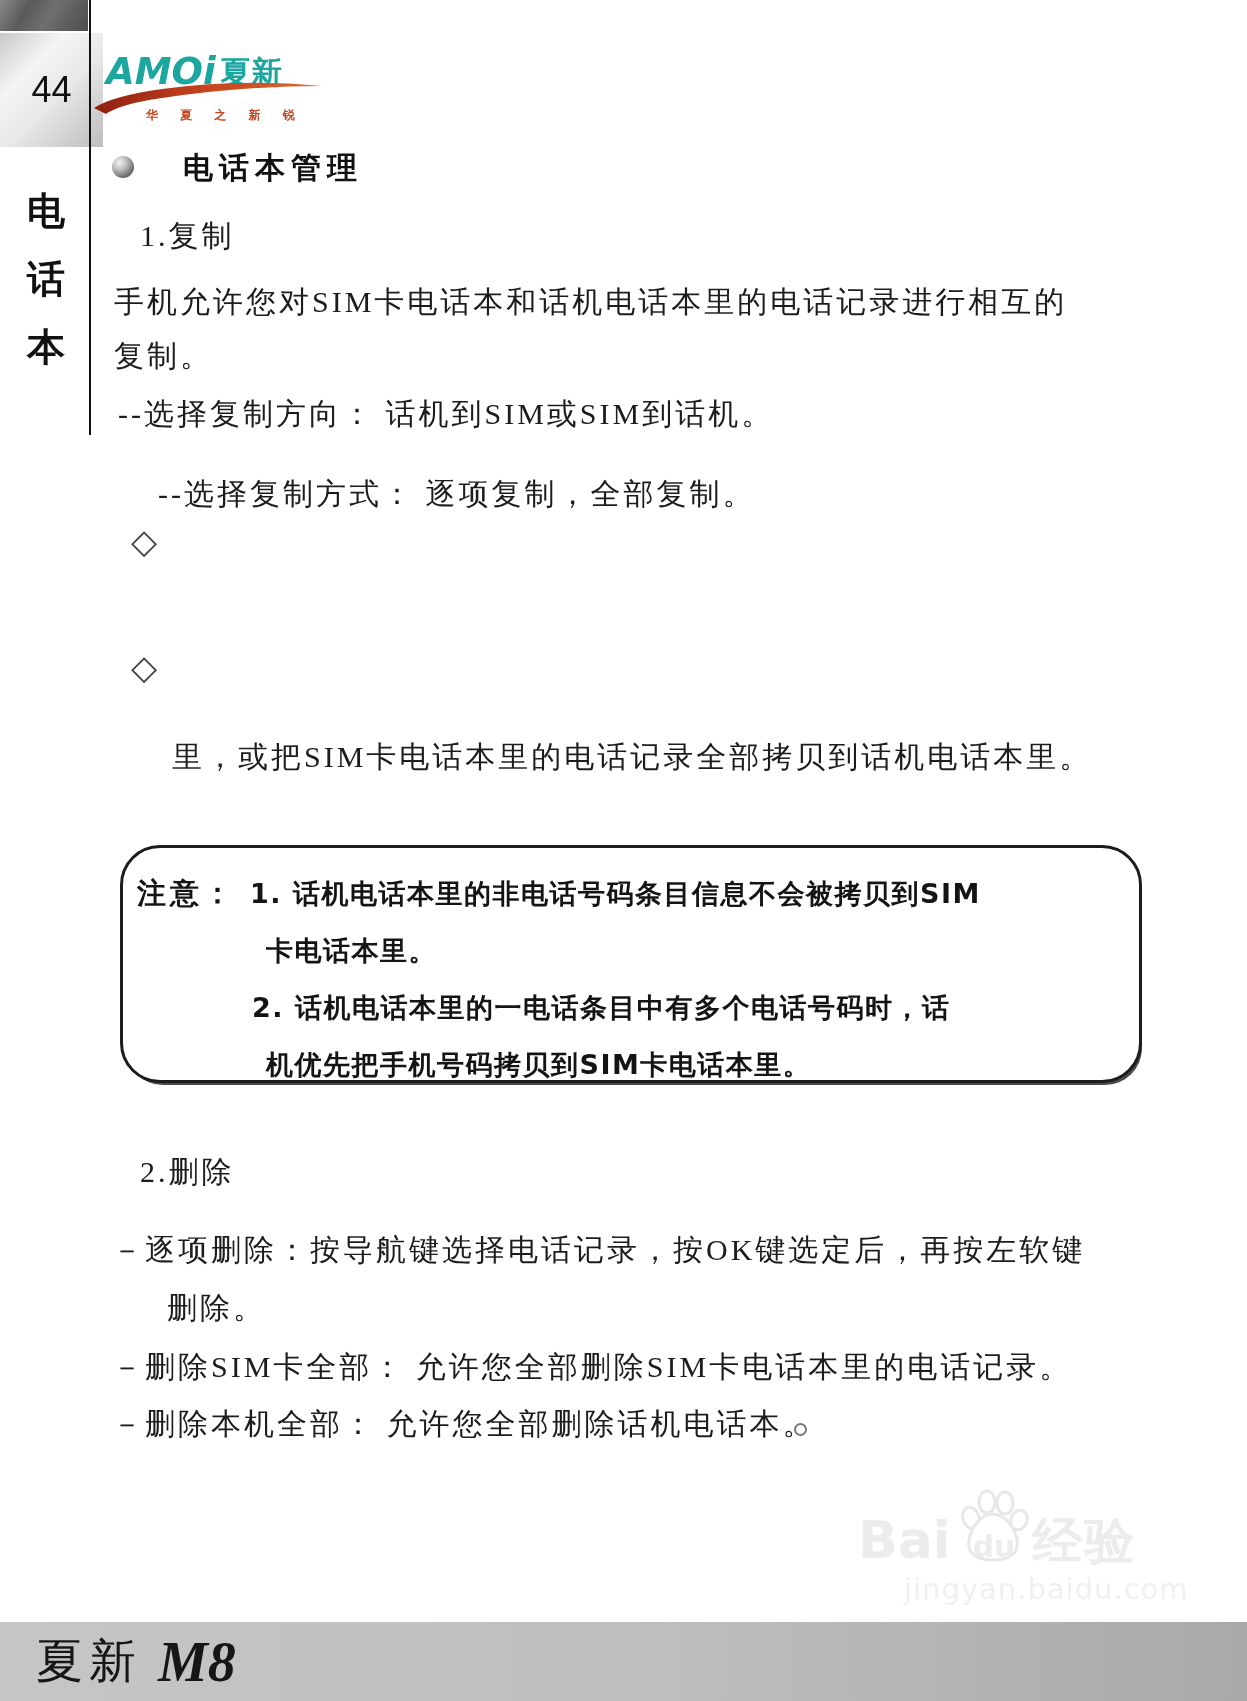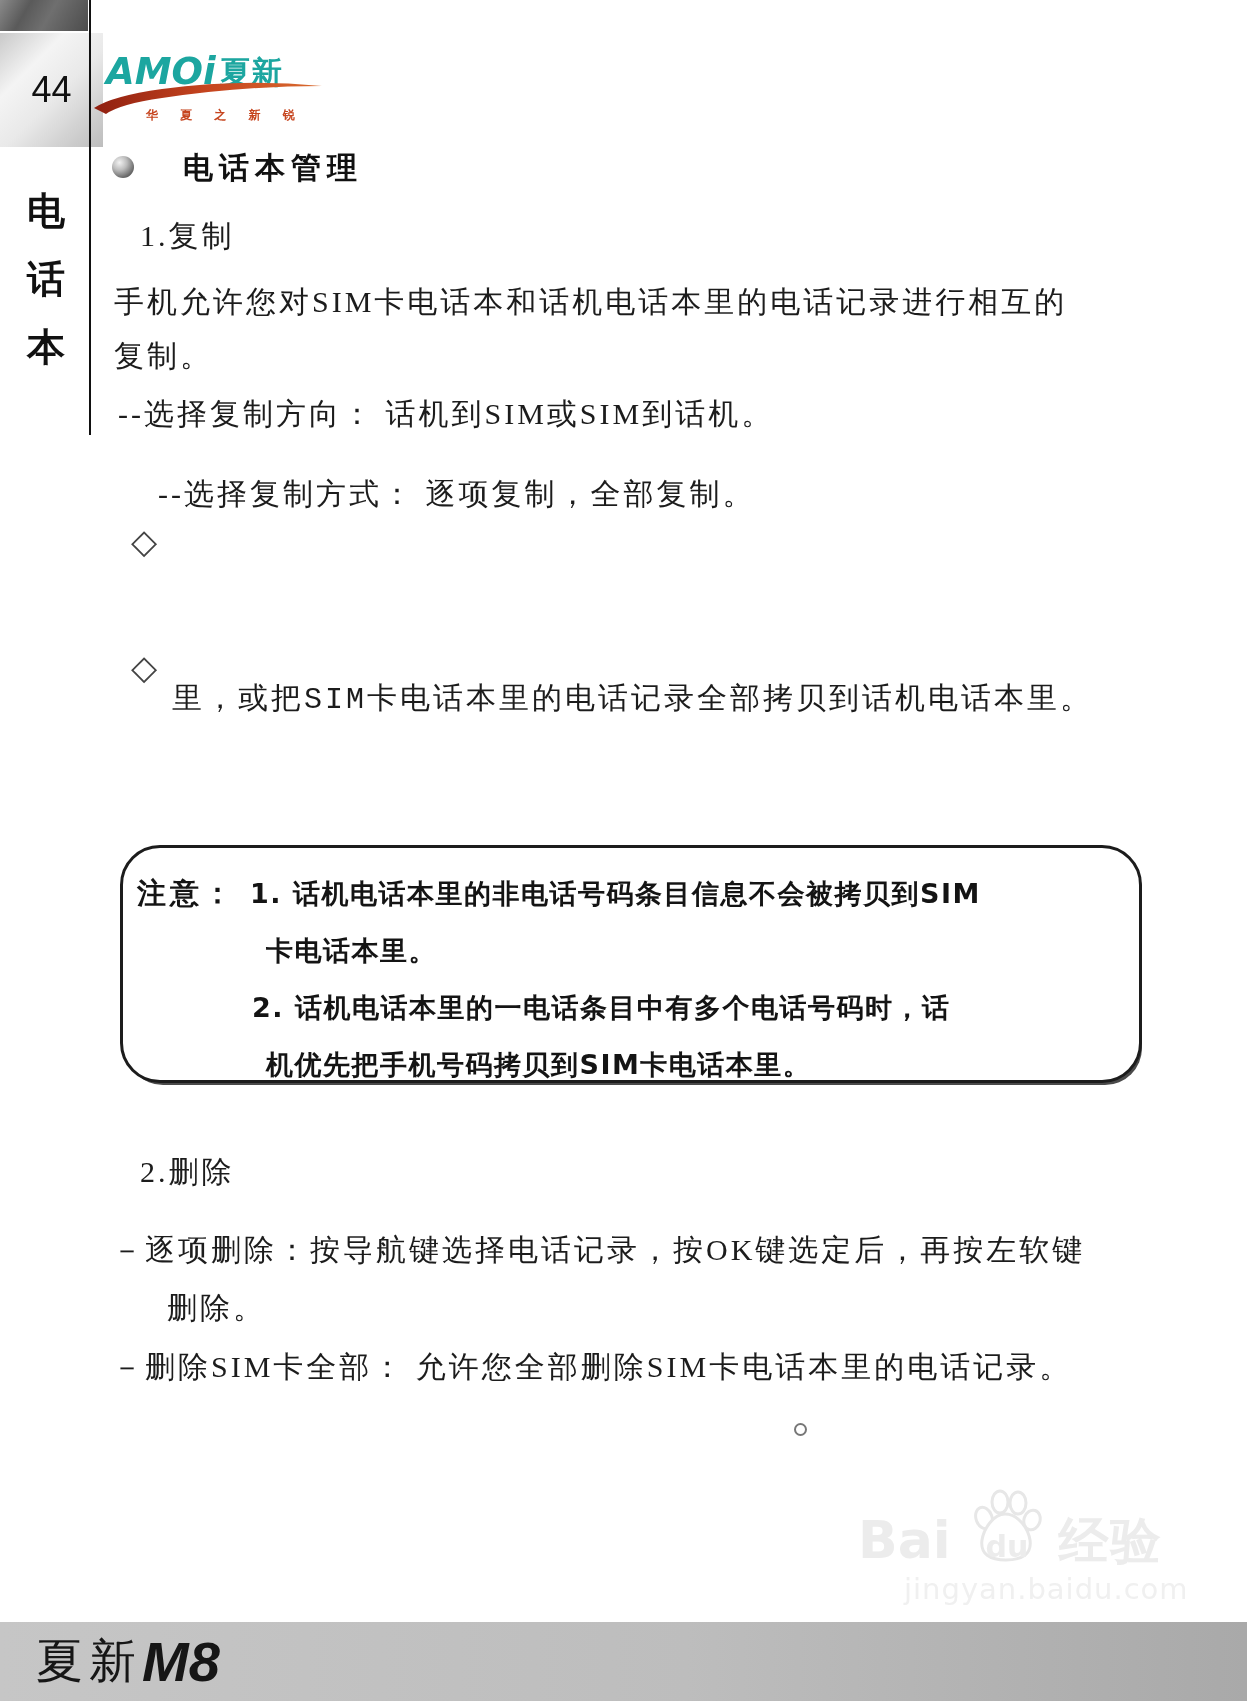--- a/index.html
+++ b/index.html
@@ -48,21 +48,21 @@
     border:3px solid #1c1c1c;border-radius:40px;background:#fff;
     box-shadow:3px 5px 0 -3px #4a4a4a;
   }
   .nline{
     position:absolute;font-family:"DejaVu Sans","Liberation Sans",sans-serif;
     font-weight:bold;font-size:27px;letter-spacing:1.5px;white-space:nowrap;color:#141414;margin-top:12px;
   }
   
   .wm{position:absolute;left:858px;top:1488px;width:350px;color:#ececec;
       font-family:"DejaVu Sans","Liberation Sans",sans-serif;}
-  .wm-row{display:flex;align-items:flex-end;gap:17px;}
+  .wm-row{display:flex;align-items:flex-end;gap:4px;}
   .wm-bai{font-size:52px;font-weight:bold;line-height:1;}
   .wm-paw{position:relative;width:74px;height:78px;}
   .wm-du{position:absolute;left:18px;bottom:2px;font-size:30px;font-weight:bold;color:#ececec;}
   .wm-cn{font-size:50px;font-weight:bold;line-height:1;letter-spacing:2px;}
   .wm-url{margin-top:6px;margin-left:46px;font-size:29px;letter-spacing:1px;color:#f0f0f0;}
   .stray-ring{
     position:absolute;left:794px;top:1423px;width:9px;height:9px;border-radius:50%;
     border:2px solid #777;background:transparent;
   }
   
@@ -70,21 +70,21 @@
     position:absolute;left:0;top:1622px;width:1247px;height:79px;
     background:linear-gradient(to right,#c6c6c6 0%,#bdbdbd 55%,#a9a9a9 100%);
     display:flex;align-items:center;
   }
   .footer-brand{
     margin-left:36px;font-size:47px;color:#161616;letter-spacing:6px;
     font-family:"Liberation Serif","DejaVu Serif",serif;
   }
   .footer-model{
     font-size:56px;font-weight:bold;font-style:italic;color:#161616;
-    font-family:Liberation Sans, sans-serif;margin-left:0;
+    font-family:Liberation Serif, serif;margin-left:16px;
   }
 </style>
 </head>
 <body>
 
 <div class="page">
 
   <div class="corner-dark"></div>
   <div class="pagenum-box">
     <span class="pagenum">44</span>
@@ -115,33 +115,34 @@
 
   <div class="bline sub-title" style="left:140px;top:216px;">1.复制</div>
   <div class="bline" style="left:114px;top:282px;">手机允许您对SIM卡电话本和话机电话本里的电话记录进行相互的</div>
   <div class="bline" style="left:114px;top:336px;">复制。</div>
   <div class="bline" style="left:118px;top:394px;">--选择复制方向： 话机到SIM或SIM到话机。</div>
   <div class="bline" style="left:118px;top:474px;margin-left:40px;">--选择复制方式： 逐项复制，全部复制。</div>
 
   <span class="diamond" style="left:131px;top:524px;">◇</span>
 
   <span class="diamond" style="left:131px;top:650px;">◇</span>
-  <div class="bline" style="left:172px;top:678px;font-family:Liberation Mono, monospace;">里，或把SIM卡电话本里的电话记录全部拷贝到话机电话本里。</div>
+  <div class="bline" style="left:172px;top:737px;">里，或把SIM卡电话本里的电话记录全部拷贝到话机电话本里。</div>
 
   <div class="note-box"></div>
   <div class="nline" style="left:137px;top:862px;font-size:29px;letter-spacing:4px;">注意：</div>
   <div class="nline" style="left:250px;top:864px;">1. 话机电话本里的非电话号码条目信息不会被拷贝到SIM</div>
   <div class="nline" style="left:266px;top:921px;">卡电话本里。</div>
   <div class="nline" style="left:252px;top:978px;">2. 话机电话本里的一电话条目中有多个电话号码时，话</div>
   <div class="nline" style="left:266px;top:1035px;">机优先把手机号码拷贝到SIM卡电话本里。</div>
 
   <div class="bline sub-title" style="left:140px;top:1152px;">2.删除</div>
   <div class="bline" style="left:112px;top:1230px;">－逐项删除：按导航键选择电话记录，按OK键选定后，再按左软键</div>
   <div class="bline" style="left:167px;top:1288px;">删除。</div>
   <div class="bline" style="left:112px;top:1347px;">－删除SIM卡全部： 允许您全部删除SIM卡电话本里的电话记录。</div>
+  <div class="bline" style="left:112px;top:1404px;">－删除本机全部： 允许您全部删除话机电话本。</div>
 
   <div class="stray-ring"></div>
   <div class="wm">
     <div class="wm-row">
       <span class="wm-bai">Bai</span>
       <span class="wm-paw">
         <svg width="74" height="78" viewBox="0 0 74 78">
           <g fill="#ffffff" stroke="#e7e7e7" stroke-width="3">
             <ellipse cx="16" cy="30" rx="8" ry="11" transform="rotate(-20 16 30)"></ellipse>
             <ellipse cx="32" cy="14" rx="8" ry="11"></ellipse>

